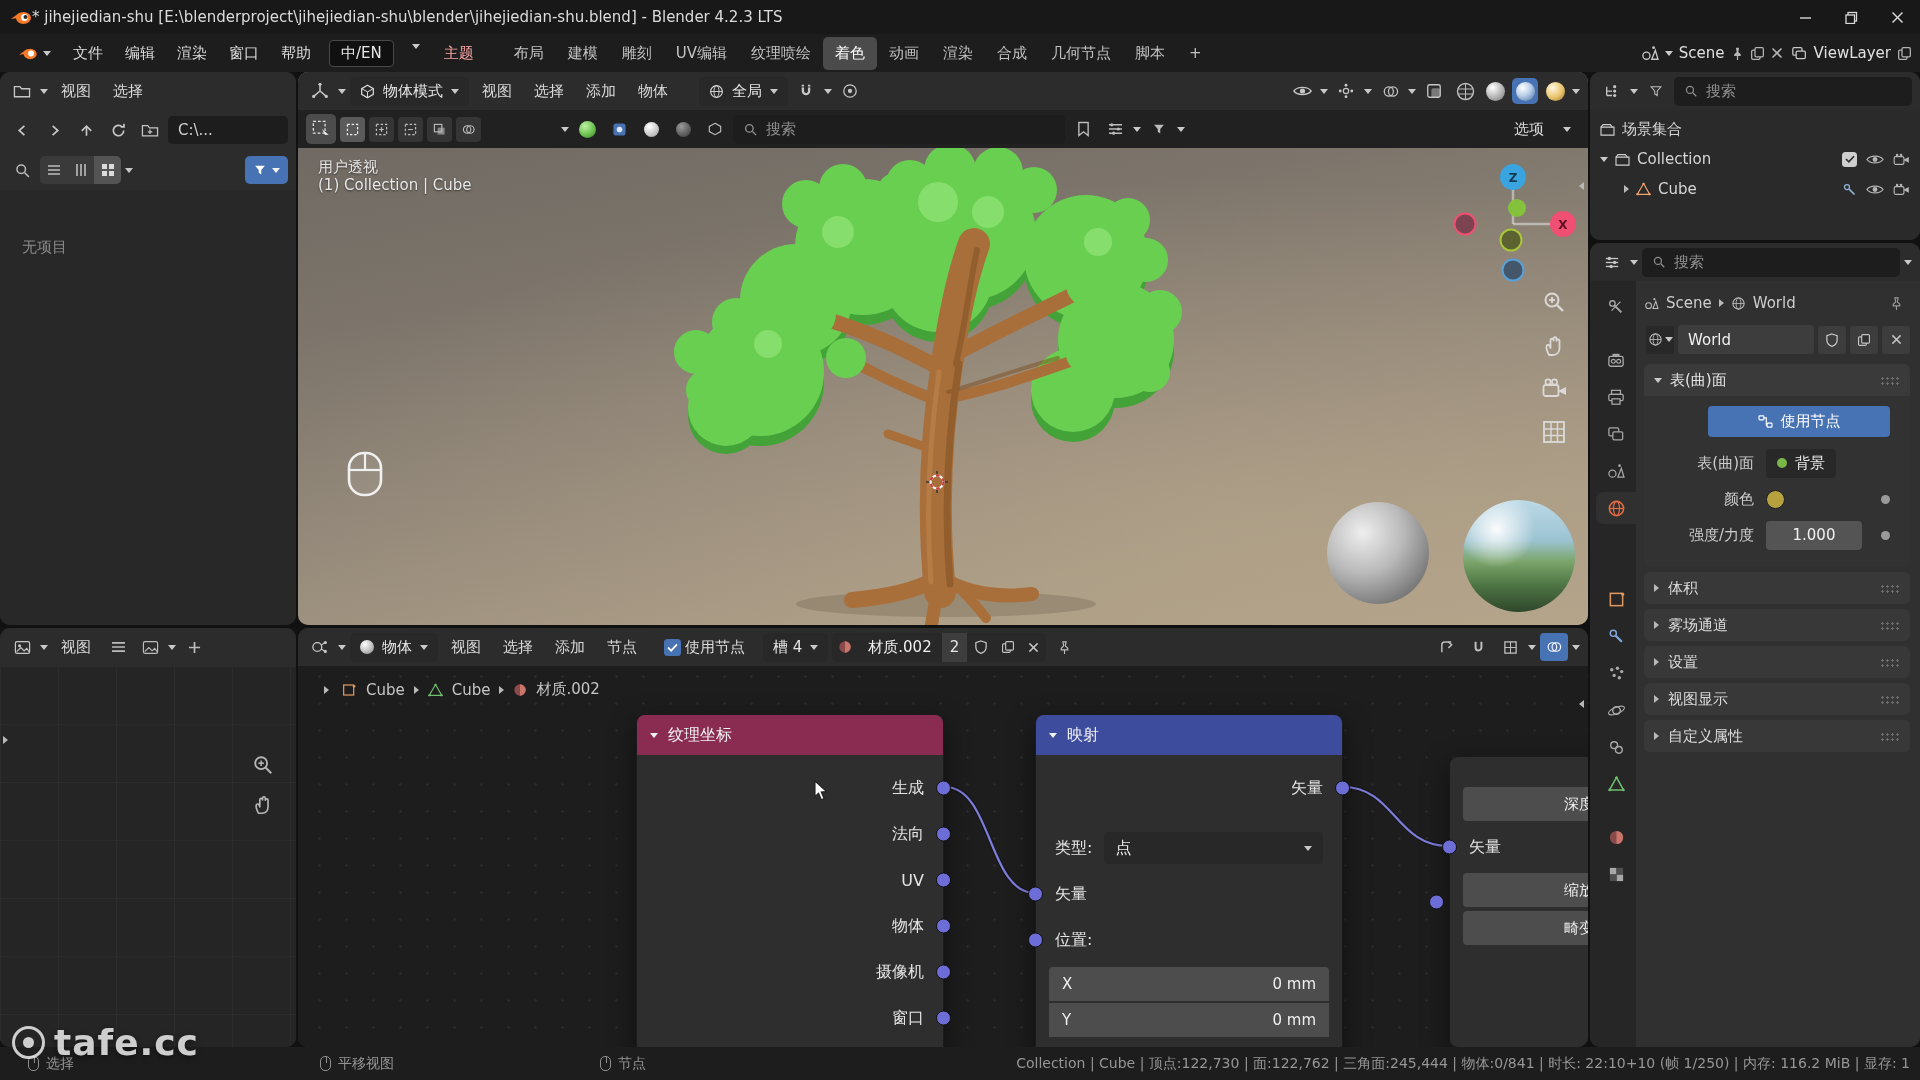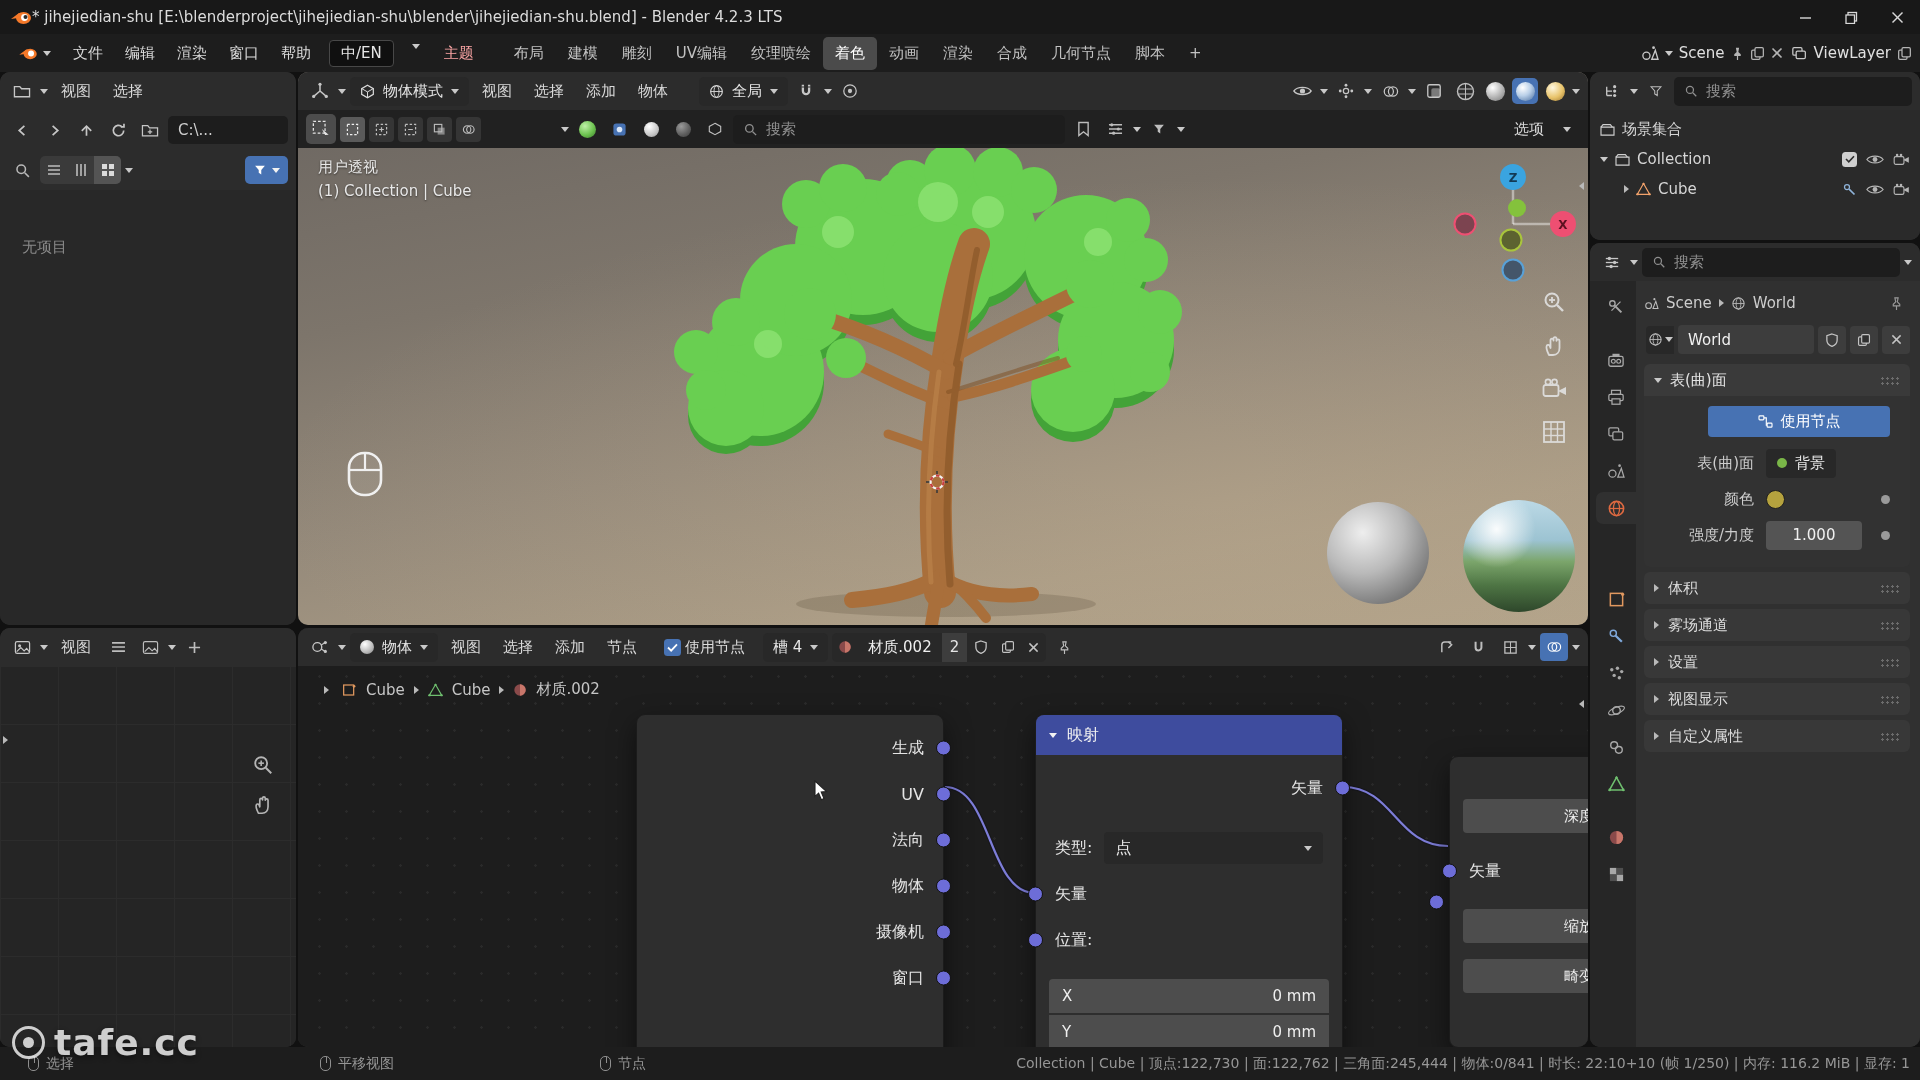--- a/index.html
+++ b/index.html
@@ -73,21 +73,21 @@
 
 .se{left:298px;top:628px;width:1290px;height:419px}
 .se-canvas{position:absolute;inset:0;background-color:#1d1d1d;background-image:radial-gradient(circle,#2a2a2a 1.2px,transparent 1.45px);background-size:27px 27px;background-position:8px 8px}
 .crumbs{position:absolute;left:26px;top:52px;display:flex;align-items:center;gap:9px;color:#c6c6c6;z-index:3;font-size:15px}
 .node{position:absolute;border-radius:9px;background:rgba(46,46,46,.97);box-shadow:0 10px 26px rgba(0,0,0,.5);border:1px solid #1b1b1b;z-index:2}
 .nhdr{height:40px;display:flex;align-items:center;gap:10px;padding:0 13px;border-radius:8px 8px 0 0;color:#f2f2f2;font-size:16px}
 .nrow{height:46px;display:flex;align-items:center;position:relative;padding:0 19px;font-size:16px;color:#e4e4e4}
 .nrow.out{justify-content:flex-end}
 .sock{position:absolute;width:15px;height:15px;border-radius:50%;background:#6d6dd8;border:1.5px solid #121212;top:50%;transform:translateY(-50%)}
 .sock.r{right:-8px}.sock.l{left:-8px}
-.nfield{height:34px;background:#4d4d4d;border-radius:4px;display:flex;align-items:center;justify-content:space-between;padding:0 13px;margin:16px 13px;color:#efefef;font-size:15px}
+.nfield{height:34px;background:#4d4d4d;border-radius:4px;display:flex;align-items:center;justify-content:space-between;padding:0 13px;margin:4px 13px;color:#efefef;font-size:15px}
 .nfield.center{justify-content:center}
 .ndrop{height:32px;background:#282828;border-radius:4px;flex:1;display:flex;align-items:center;justify-content:space-between;padding:0 11px;color:#e9e9e9;margin-left:12px}
 .nodelinks{position:absolute;inset:0;z-index:1}
 .secursor{position:absolute;left:516px;top:152px;z-index:9}
 
 .ol{left:1590px;top:72px;width:330px;height:168px}
 .ol-body{position:absolute;inset:38px 0 0 0;background:#2a2a2a;padding-top:4px}
 .olrow{height:30px;display:flex;align-items:center;gap:7px;padding:0 10px;color:#d6d6d6}
 .olright{margin-left:auto;display:flex;align-items:center;gap:9px}
 
@@ -447,21 +447,21 @@
 
     <span class="mouseglyph">
       <svg width="38" height="48" viewBox="0 0 38 48">
           <rect x="3" y="3" width="32" height="42" rx="15" fill="rgba(255,255,255,.07)" stroke="#f0f0f0" stroke-width="2.6"></rect>
           <line x1="19" y1="3" x2="19" y2="20" stroke="#f0f0f0" stroke-width="2.2"></line>
           <line x1="3" y1="20" x2="35" y2="20" stroke="#f0f0f0" stroke-width="2.2"></line>
         </svg>
     </span>
 
     <span class="vp-overlay-text" style="top:86px">用户透视</span>
-    <span class="vp-overlay-text" style="top:110px">(1) Collection | Cube</span>
+    <span class="vp-overlay-text" style="top:104px">(1) Collection | Cube</span>
     <span class="collapse" style="right:4px;top:104px"><span class="chev-r" style="transform:rotate(180deg)"></span></span>
 
     <div class="ehdr">
       <span class="ibtn">
           <svg width="18" height="18" viewBox="0 0 20 20">
             <line x1="10" y1="10" x2="10" y2="2" stroke="#c6c6c6" stroke-width="1.7"></line>
             <line x1="10" y1="10" x2="3" y2="16" stroke="#c6c6c6" stroke-width="1.7"></line>
             <line x1="10" y1="10" x2="17" y2="16" stroke="#c6c6c6" stroke-width="1.7"></line>
             <circle cx="10" cy="2.5" r="1.8" fill="#c6c6c6"></circle>
             <circle cx="3" cy="16" r="1.8" fill="#c6c6c6"></circle>
@@ -701,31 +701,35 @@
     <div class="se-canvas">
 
       <svg class="nodelinks" width="1290" height="419" viewBox="0 0 1290 419">
         <path d="M647 159 C694 159 690 265 737 265" fill="none" stroke="#17171c" stroke-width="4.6"></path>
         <path d="M647 159 C694 159 690 265 737 265" fill="none" stroke="#7d7dd8" stroke-width="2.2"></path>
         <path d="M1045 159 C1096 159 1098 218 1150 218" fill="none" stroke="#17171c" stroke-width="4.6"></path>
         <path d="M1045 159 C1096 159 1098 218 1150 218" fill="none" stroke="#7d7dd8" stroke-width="2.2"></path>
       </svg>
 
       <div class="node" style="left:338px;top:86px;width:308px;height:400px">
+        <div class="nhdr" style="background:#8a2c52">
+          <span class="chev w"></span>
+          <span>纹理坐标</span>
+        </div>
         <div style="padding-top:10px">
           <div class="nrow out">
               <span>生成</span>
               <span class="sock r"></span>
             </div>
           <div class="nrow out">
+              <span>法向</span>
+              <span class="sock r"></span>
+            </div>
+          <div class="nrow out">
               <span>UV</span>
-              <span class="sock r"></span>
-            </div>
-          <div class="nrow out">
-              <span>法向</span>
               <span class="sock r"></span>
             </div>
           <div class="nrow out">
               <span>物体</span>
               <span class="sock r"></span>
             </div>
           <div class="nrow out">
               <span>摄像机</span>
               <span class="sock r"></span>
             </div>

